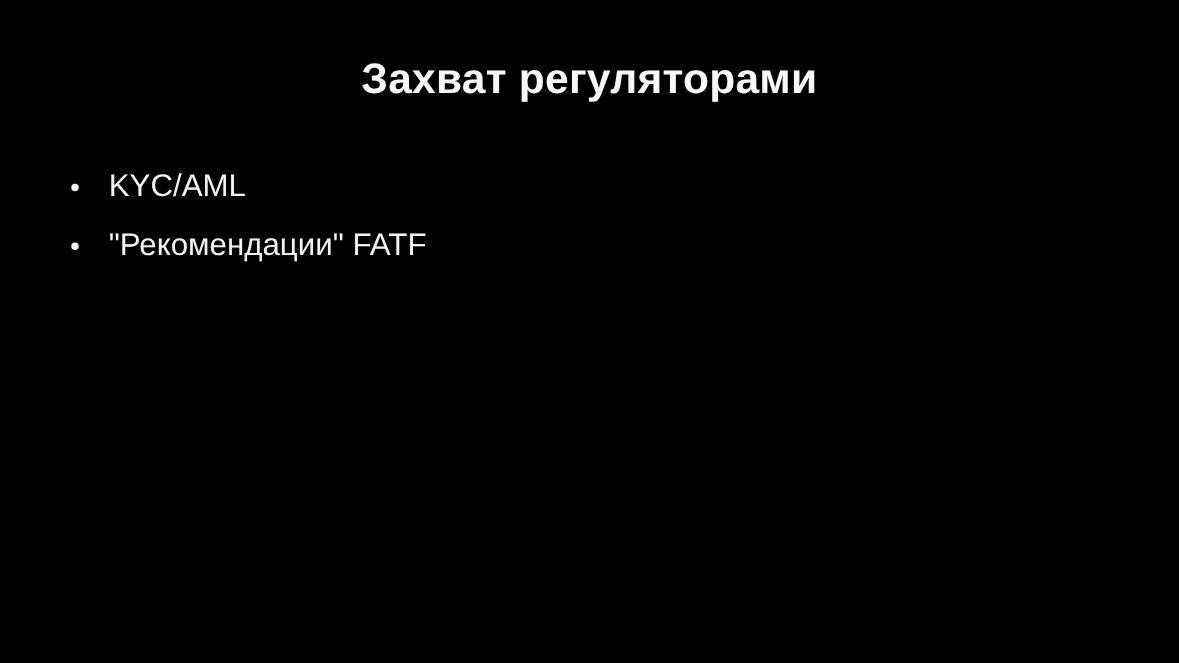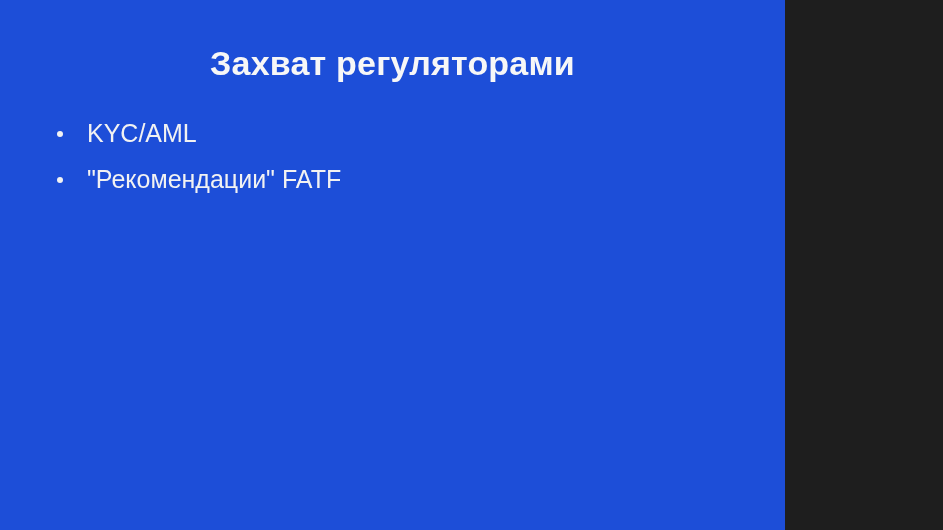--- a/index.html
+++ b/index.html
@@ -3,23 +3,23 @@
 <meta charset="utf-8">
 <style>
   html, body {
     margin: 0;
     padding: 0;
     background: #1e1e1e;
   }
 
   .slide {
     position: relative;
-    width: 785px;
+    width: 943px;
     height: 530px;
-    background: #1d4ed8;
+    background: #000000;
     overflow: hidden;
     font-family: "Liberation Sans", sans-serif;
     -webkit-font-smoothing: antialiased;
   }
 
   .slide-title {
     position: absolute;
     left: 0;
     right: 0;
     top: 42px;
@@ -60,20 +60,21 @@
     left: 7px;
     top: 13px;
     width: 6px;
     height: 6px;
     border-radius: 50%;
     background: #f2f2f2;
   }
 
   .bullet-text {
     display: block;
+    margin-top: 16px;
   }
 </style>
 </head>
 <body>
 
 <div class="slide">
 
   <div class="slide-title">Захват регуляторами</div>
 
   <ul class="body-list">

